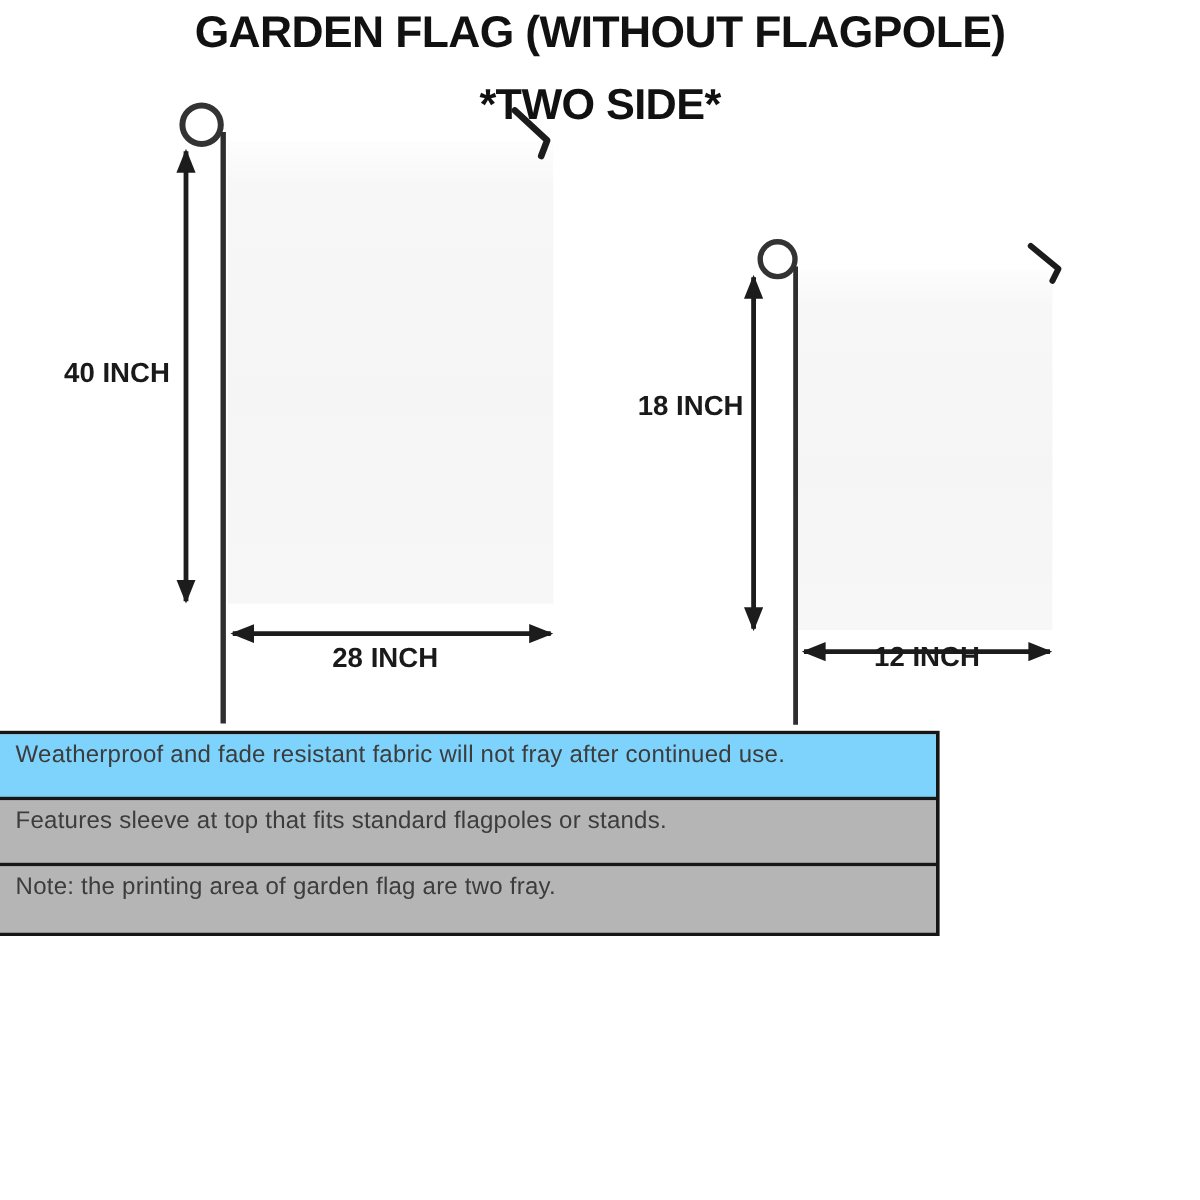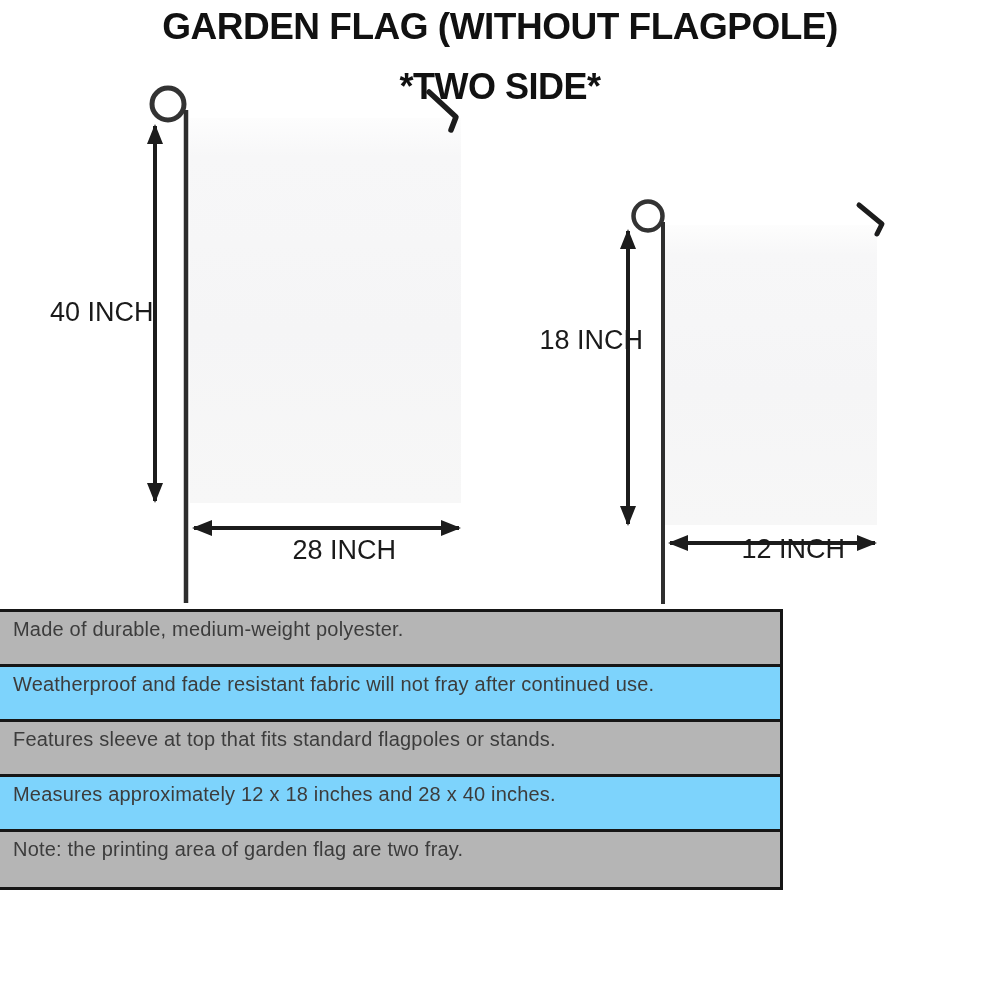--- a/index.html
+++ b/index.html
@@ -61,24 +61,24 @@
   svg.lineart {
     position: absolute;
     left: 0;
     top: 0;
     pointer-events: none;
   }
 
   
   .dim-label {
     position: absolute;
-    font-size: 27px;
-    font-weight: 400;
+    font-size: 23px;
+    font-weight: 700;
     color: #1a1a1a;
-    text-align: right;
+    text-align: center;
     white-space: nowrap;
   }
   .lbl-40 { left: 50px;  top: 297px; width: 95px;  }
   .lbl-28 { left: 246px; top: 535px; width: 150px; }
   .lbl-18 { left: 508px; top: 325px; width: 135px; }
   .lbl-12 { left: 700px; top: 534px; width: 145px; }
 
   
   .spec-table {
     position: absolute;
@@ -142,20 +142,18 @@
       <line x1="670" y1="543" x2="875" y2="543" stroke="#1c1c1c" stroke-width="4" marker-start="url(#ah)" marker-end="url(#ah)"></line>
     </g>
   </svg>
 
   <div class="dim-label lbl-40">40 INCH</div>
   <div class="dim-label lbl-28">28 INCH</div>
   <div class="dim-label lbl-18">18 INCH</div>
   <div class="dim-label lbl-12">12 INCH</div>
 
   <div class="spec-table">
-    <div class="spec-row row-shaded">Made of durable, medium-weight polyester.</div>
     <div class="spec-row row-plain">Weatherproof and fade resistant fabric will not fray after continued use.</div>
     <div class="spec-row row-shaded">Features sleeve at top that fits standard flagpoles or stands.</div>
-    <div class="spec-row row-plain">Measures approximately 12 x 18 inches and 28 x 40 inches.</div>
     <div class="spec-row row-shaded">Note: the printing area of garden flag are two fray.</div>
   </div>
 
 </div>
 
 </body></html>

